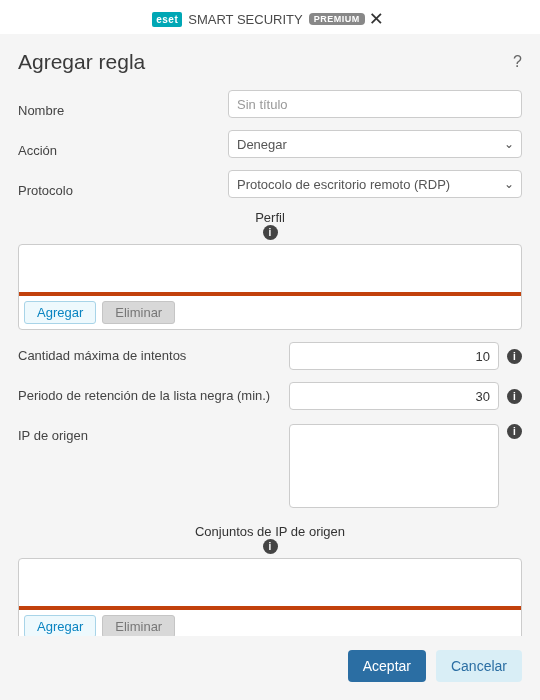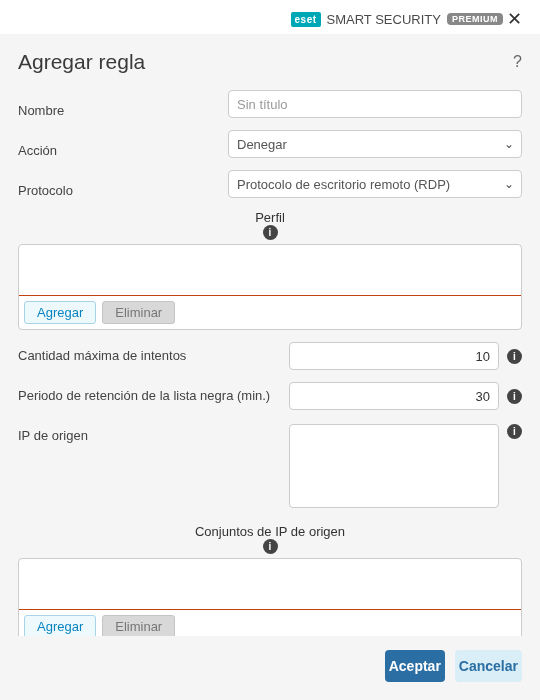--- a/index.html
+++ b/index.html
@@ -9,21 +9,21 @@
       color: #333;
       background: #f5f5f5;
       width: 540px;
       height: 700px;
       overflow: hidden;
       position: relative;
     }
     .titlebar {
       display: flex;
       align-items: center;
-      justify-content: flex-end;
+      justify-content: center;
       padding: 8px 14px 4px 14px;
       background: #fff;
     }
     .brand {
       display: flex;
       align-items: center;
       gap: 6px;
       color: #4a4a4a;
       font-size: 13px;
     }
@@ -168,21 +168,21 @@
       border: 1px solid #ccc;
       border-radius: 4px;
       background: #fff;
       display: flex;
       flex-direction: column;
     }
     .list-area {
       flex: 1;
     }
     .list-btns {
-      border-top: 1px solid #c2410c;
+      border-top: 4px solid #c2410c;
       padding: 5px;
       display: flex;
       gap: 6px;
     }
     .small-btn {
       border: 1px solid #ccc;
       border-radius: 3px;
       padding: 3px 12px;
       font-size: 13px;
       cursor: pointer;
@@ -257,26 +257,25 @@
       bottom: 0;
       left: 0;
       right: 0;
       padding: 14px 18px 18px 18px;
       display: flex;
       justify-content: flex-end;
       gap: 10px;
       background: #f5f5f5;
     }
     .btn {
-      padding: 8px 4px;
+      padding: 8px 15px;
       border-radius: 4px;
       font-size: 14px;
       cursor: pointer;
       border: none;
-      font-weight: bold;
     }
     .btn-primary {
       background: #2b6ea3;
       color: #fff;
     }
     .btn-secondary {
       background: #d9eef6;
       color: #2b6ea3;
     }
   </style>

